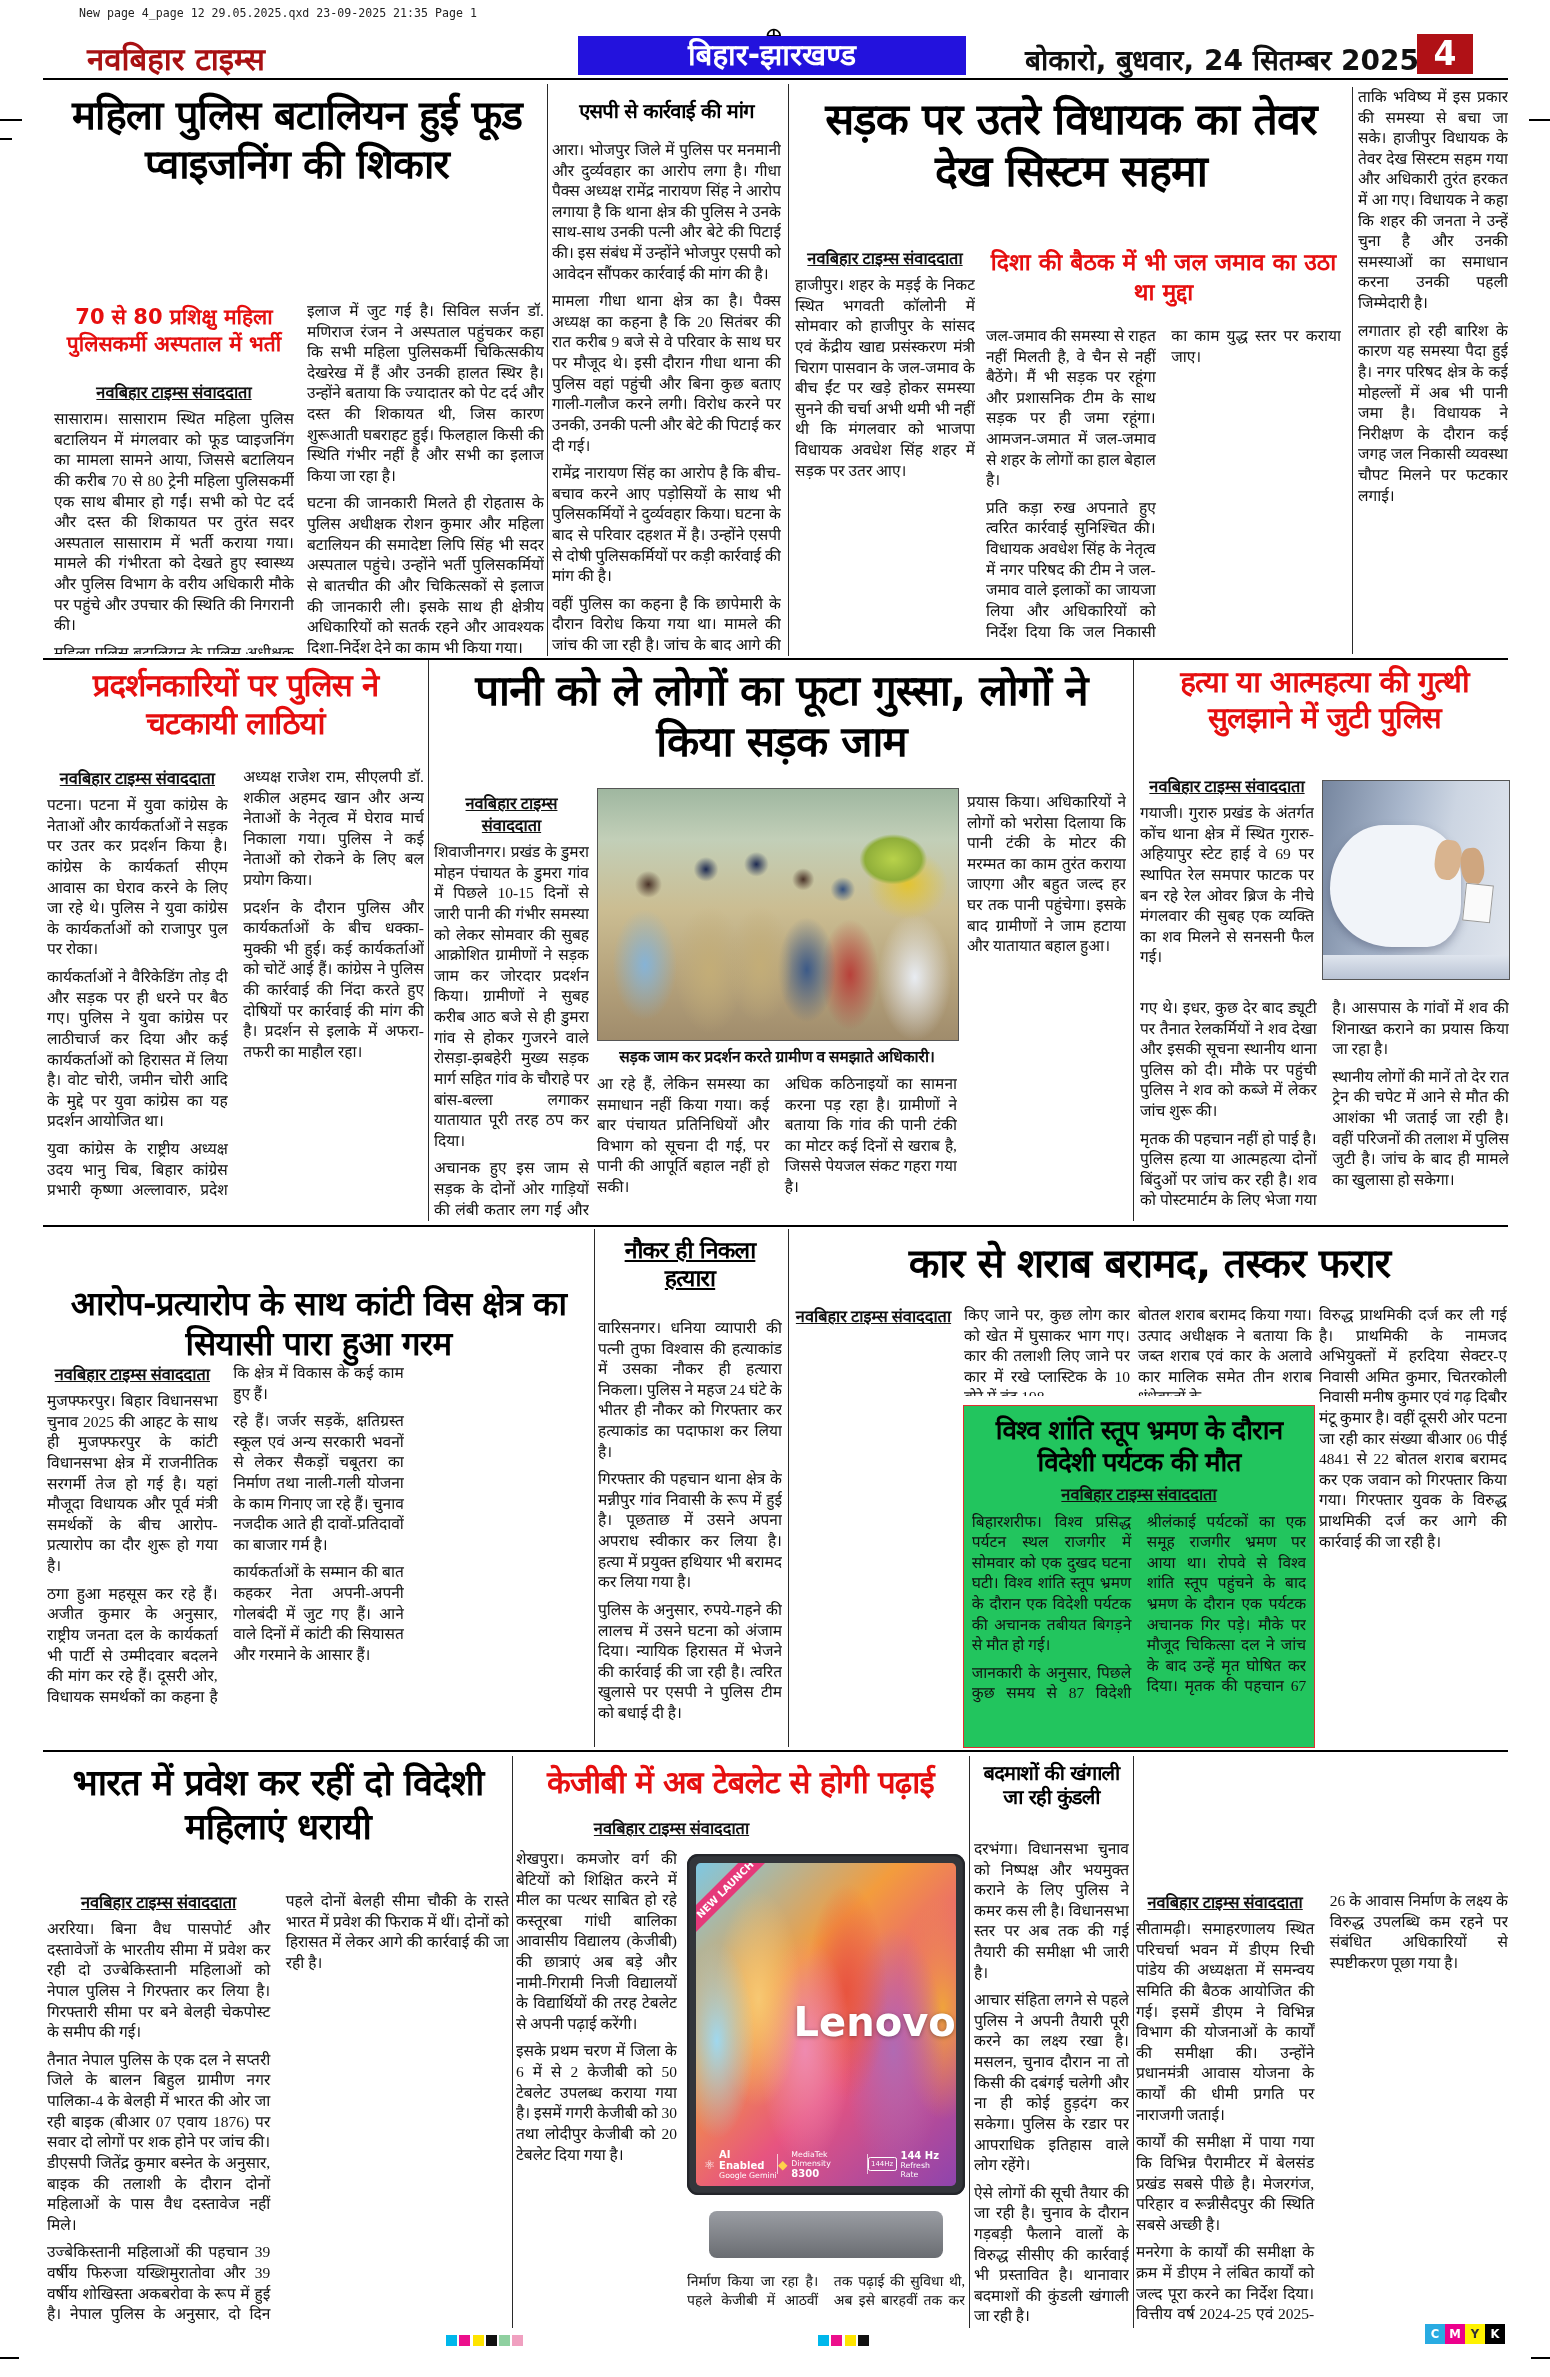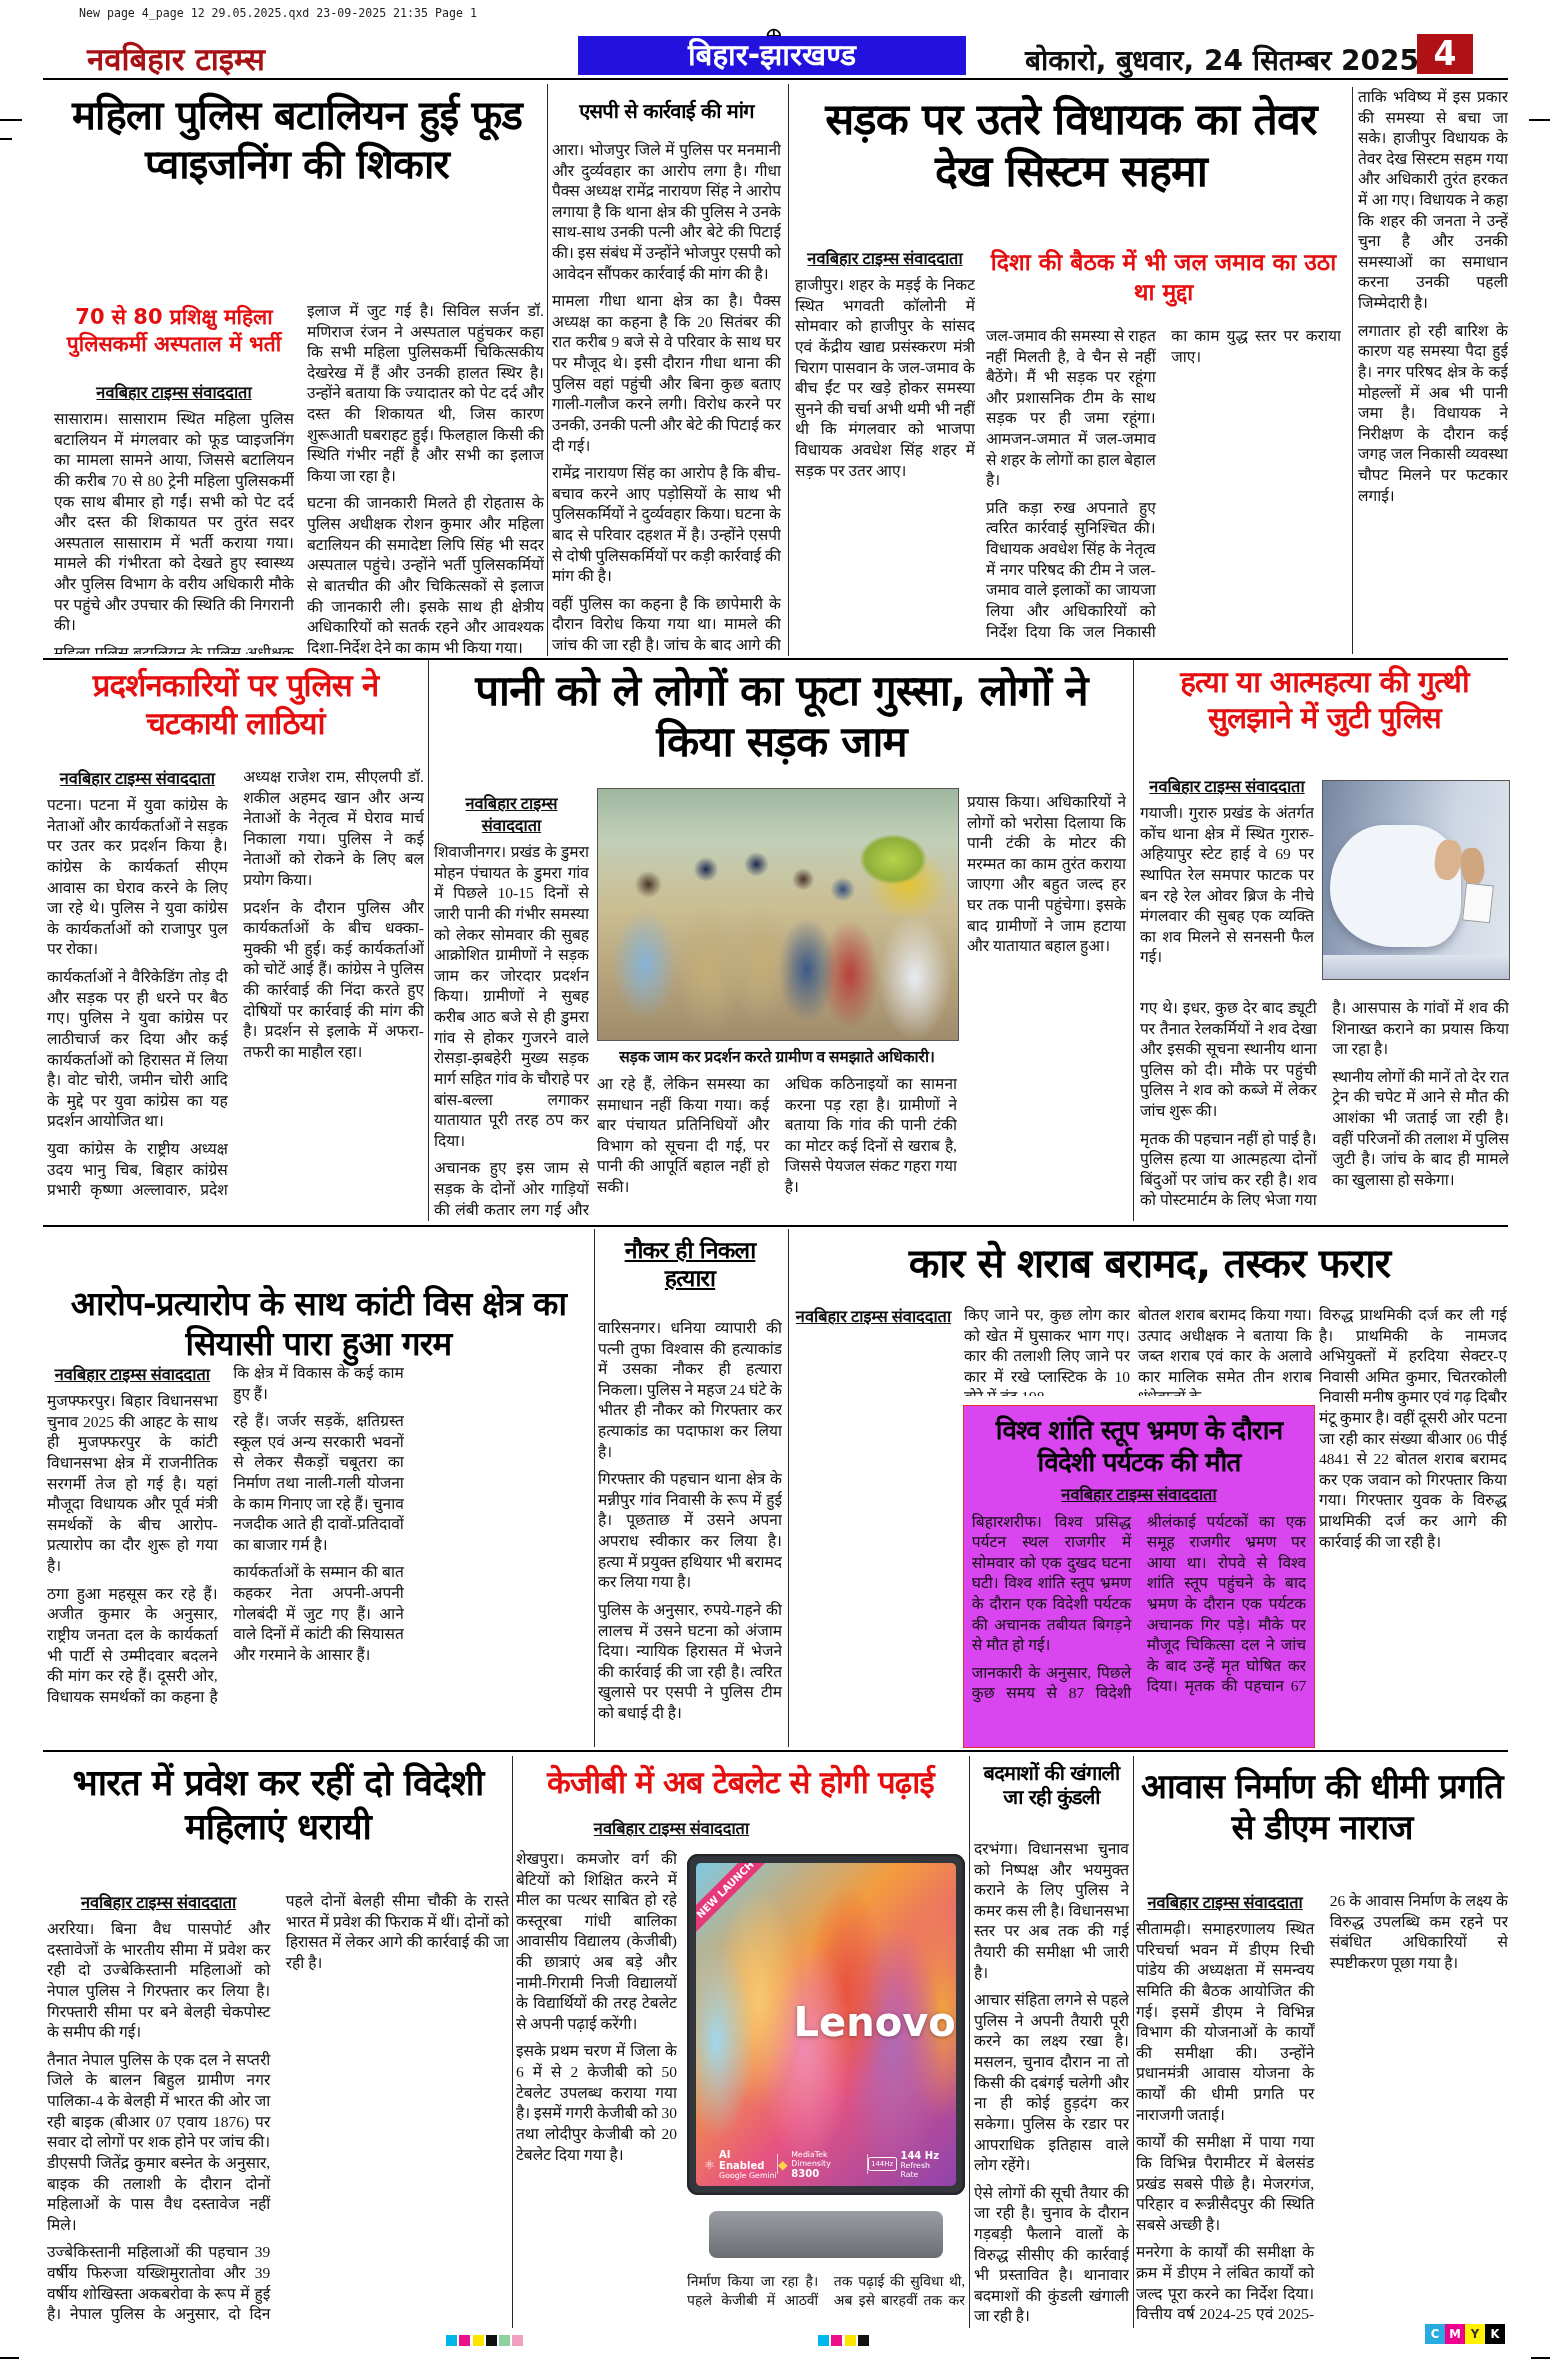--- a/index.html
+++ b/index.html
@@ -73,21 +73,21 @@
   .tspecs{position:absolute;left:7.8px;right:7.8px;bottom:6.2px;display:flex;align-items:center;justify-content:space-between;
       color:#fff;font-family:"DejaVu Sans","Liberation Sans",sans-serif;}
   .spec{display:flex;align-items:center;gap:3.9px;}
   .spec .big{font-size:10px;font-weight:bold;}
   .spec .small{font-size:7.8px;}
   .spec .icon{font-size:12.4px;}
   .sep{width:0.8px;height:20px;background:rgba(255,255,255,.7);}
   .hzbox{border:0.8px solid #fff;border-radius:2.3px;font-size:7px;padding:1.6px 2.3px;}
   .kbd{position:absolute;left:8%;top:357px;width:84%;height:47px;background:linear-gradient(180deg,#9a9da3,#6a6d72);
        border-radius:7.8px;}
-  .redbox{border:1.6px solid #e03030;background:#d946ef;}
+  .redbox{border:1.6px solid #e03030;background:#22c55e;}
   .sq{display:inline-block;width:11px;height:11px;margin-right:2.3px;}
   .cmyk{display:flex;}
   .cmyk div{width:20px;height:20px;font-size:11.6px;font-weight:bold;color:#fff;text-align:center;line-height:20px;
       font-family:"DejaVu Sans","Liberation Sans",sans-serif;}
   .regmark{font-size:23px;color:#000;}
 </style>
 </head>
 <body>
 
 <div class="page">
@@ -300,21 +300,20 @@
 
   <div class="abs hl" style="left:974px;top:1761px;width:155px;font-size:20px;">बदमाशों की खंगाली जा रही कुंडली</div>
   <div class="abs flow" style="left:974px;top:1839px;width:155px;height:488px;">
     <p class="bp">दरभंगा। विधानसभा चुनाव को निष्पक्ष और भयमुक्त कराने के लिए पुलिस ने कमर कस ली है। विधानसभा स्तर पर अब तक की गई तैयारी की समीक्षा भी जारी है।</p>
     <p class="bp">आचार संहिता लगने से पहले पुलिस ने अपनी तैयारी पूरी करने का लक्ष्य रखा है। मसलन, चुनाव दौरान ना तो किसी की दबंगई चलेगी और ना ही कोई हुड़दंग कर सकेगा। पुलिस के रडार पर आपराधिक इतिहास वाले लोग रहेंगे।</p>
     <p class="bp">ऐसे लोगों की सूची तैयार की जा रही है। चुनाव के दौरान गड़बड़ी फैलाने वालों के विरुद्ध सीसीए की कार्रवाई भी प्रस्तावित है। थानावार बदमाशों की कुंडली खंगाली जा रही है।</p>
   </div>
 
   <div class="vrule" style="left:1133px;top:1756px;height:572px;"></div>
 
-  <div class="abs hl" style="left:1136px;top:1766px;width:372px;font-size:34px;">आवास निर्माण की धीमी प्रगति से डीएम नाराज</div>
   <div class="abs flow cols2" style="left:1136px;top:1891px;width:372px;height:436px;">
     <div class="byline">नवबिहार टाइम्स संवाददाता</div>
     <p class="bp">सीतामढ़ी। समाहरणालय स्थित परिचर्चा भवन में डीएम रिची पांडेय की अध्यक्षता में समन्वय समिति की बैठक आयोजित की गई। इसमें डीएम ने विभिन्न विभाग की योजनाओं के कार्यों की समीक्षा की। उन्होंने प्रधानमंत्री आवास योजना के कार्यों की धीमी प्रगति पर नाराजगी जताई।</p>
     <p class="bp">कार्यों की समीक्षा में पाया गया कि विभिन्न पैरामीटर में बेलसंड प्रखंड सबसे पीछे है। मेजरगंज, परिहार व रून्नीसैदपुर की स्थिति सबसे अच्छी है।</p>
     <p class="bp">मनरेगा के कार्यों की समीक्षा के क्रम में डीएम ने लंबित कार्यों को जल्द पूरा करने का निर्देश दिया। वित्तीय वर्ष 2024-25 एवं 2025-26 के आवास निर्माण के लक्ष्य के विरुद्ध उपलब्धि कम रहने पर संबंधित अधिकारियों से स्पष्टीकरण पूछा गया है।</p>
   </div>
 
   <div class="abs" style="left:446px;top:2335px;">
     <span class="sq" style="background:#00b7eb"></span><span class="sq" style="background:#ec0f8c"></span><span class="sq" style="background:#ffe400"></span><span class="sq" style="background:#111"></span><span class="sq" style="background:#8fd0a0"></span><span class="sq" style="background:#f0a0c0"></span>
   </div>

